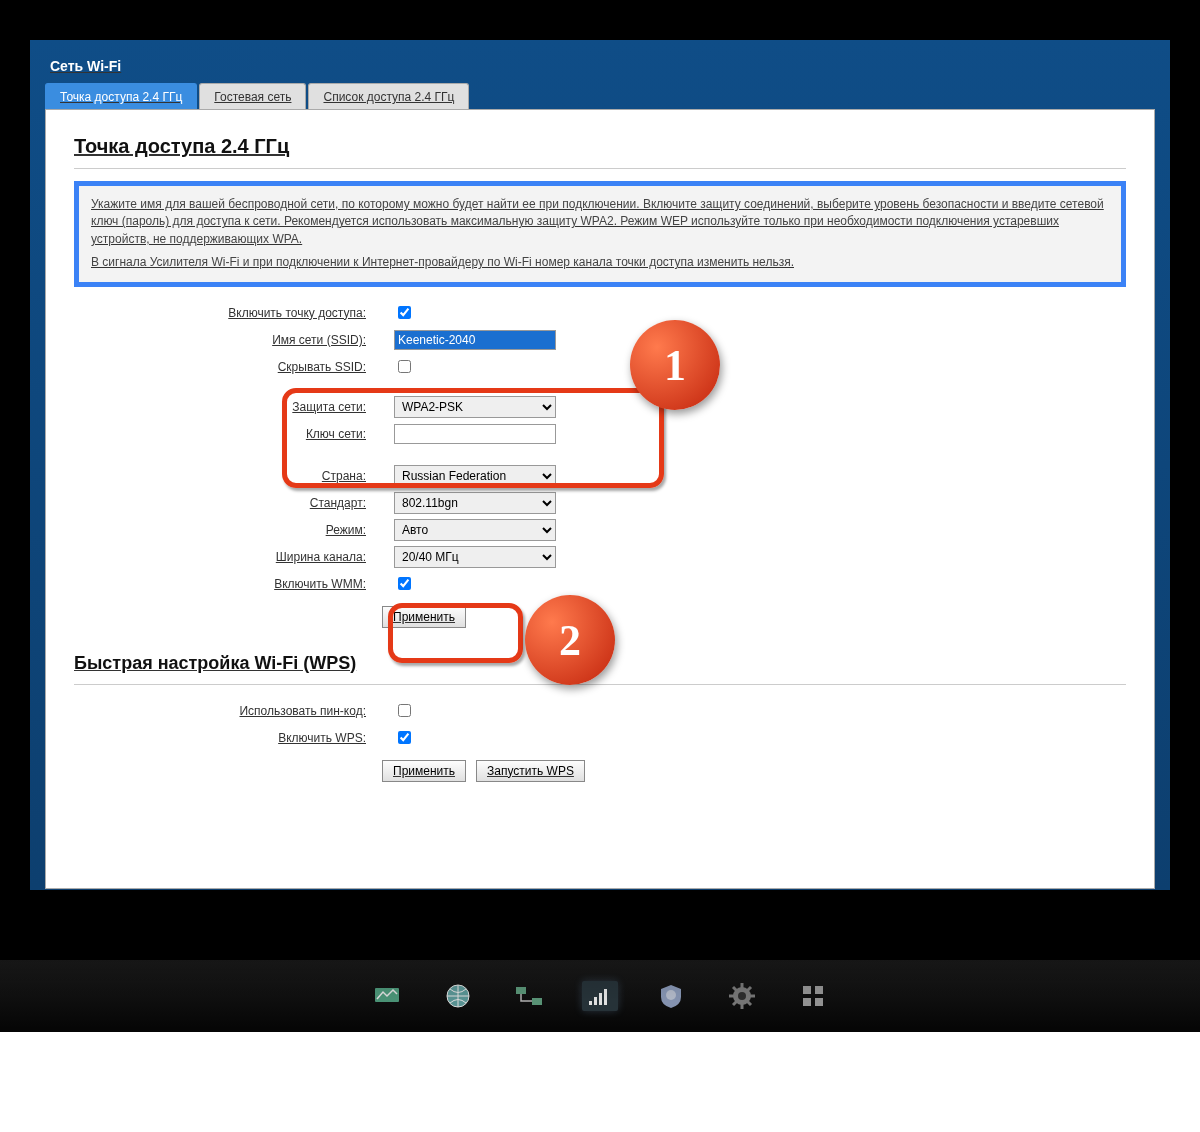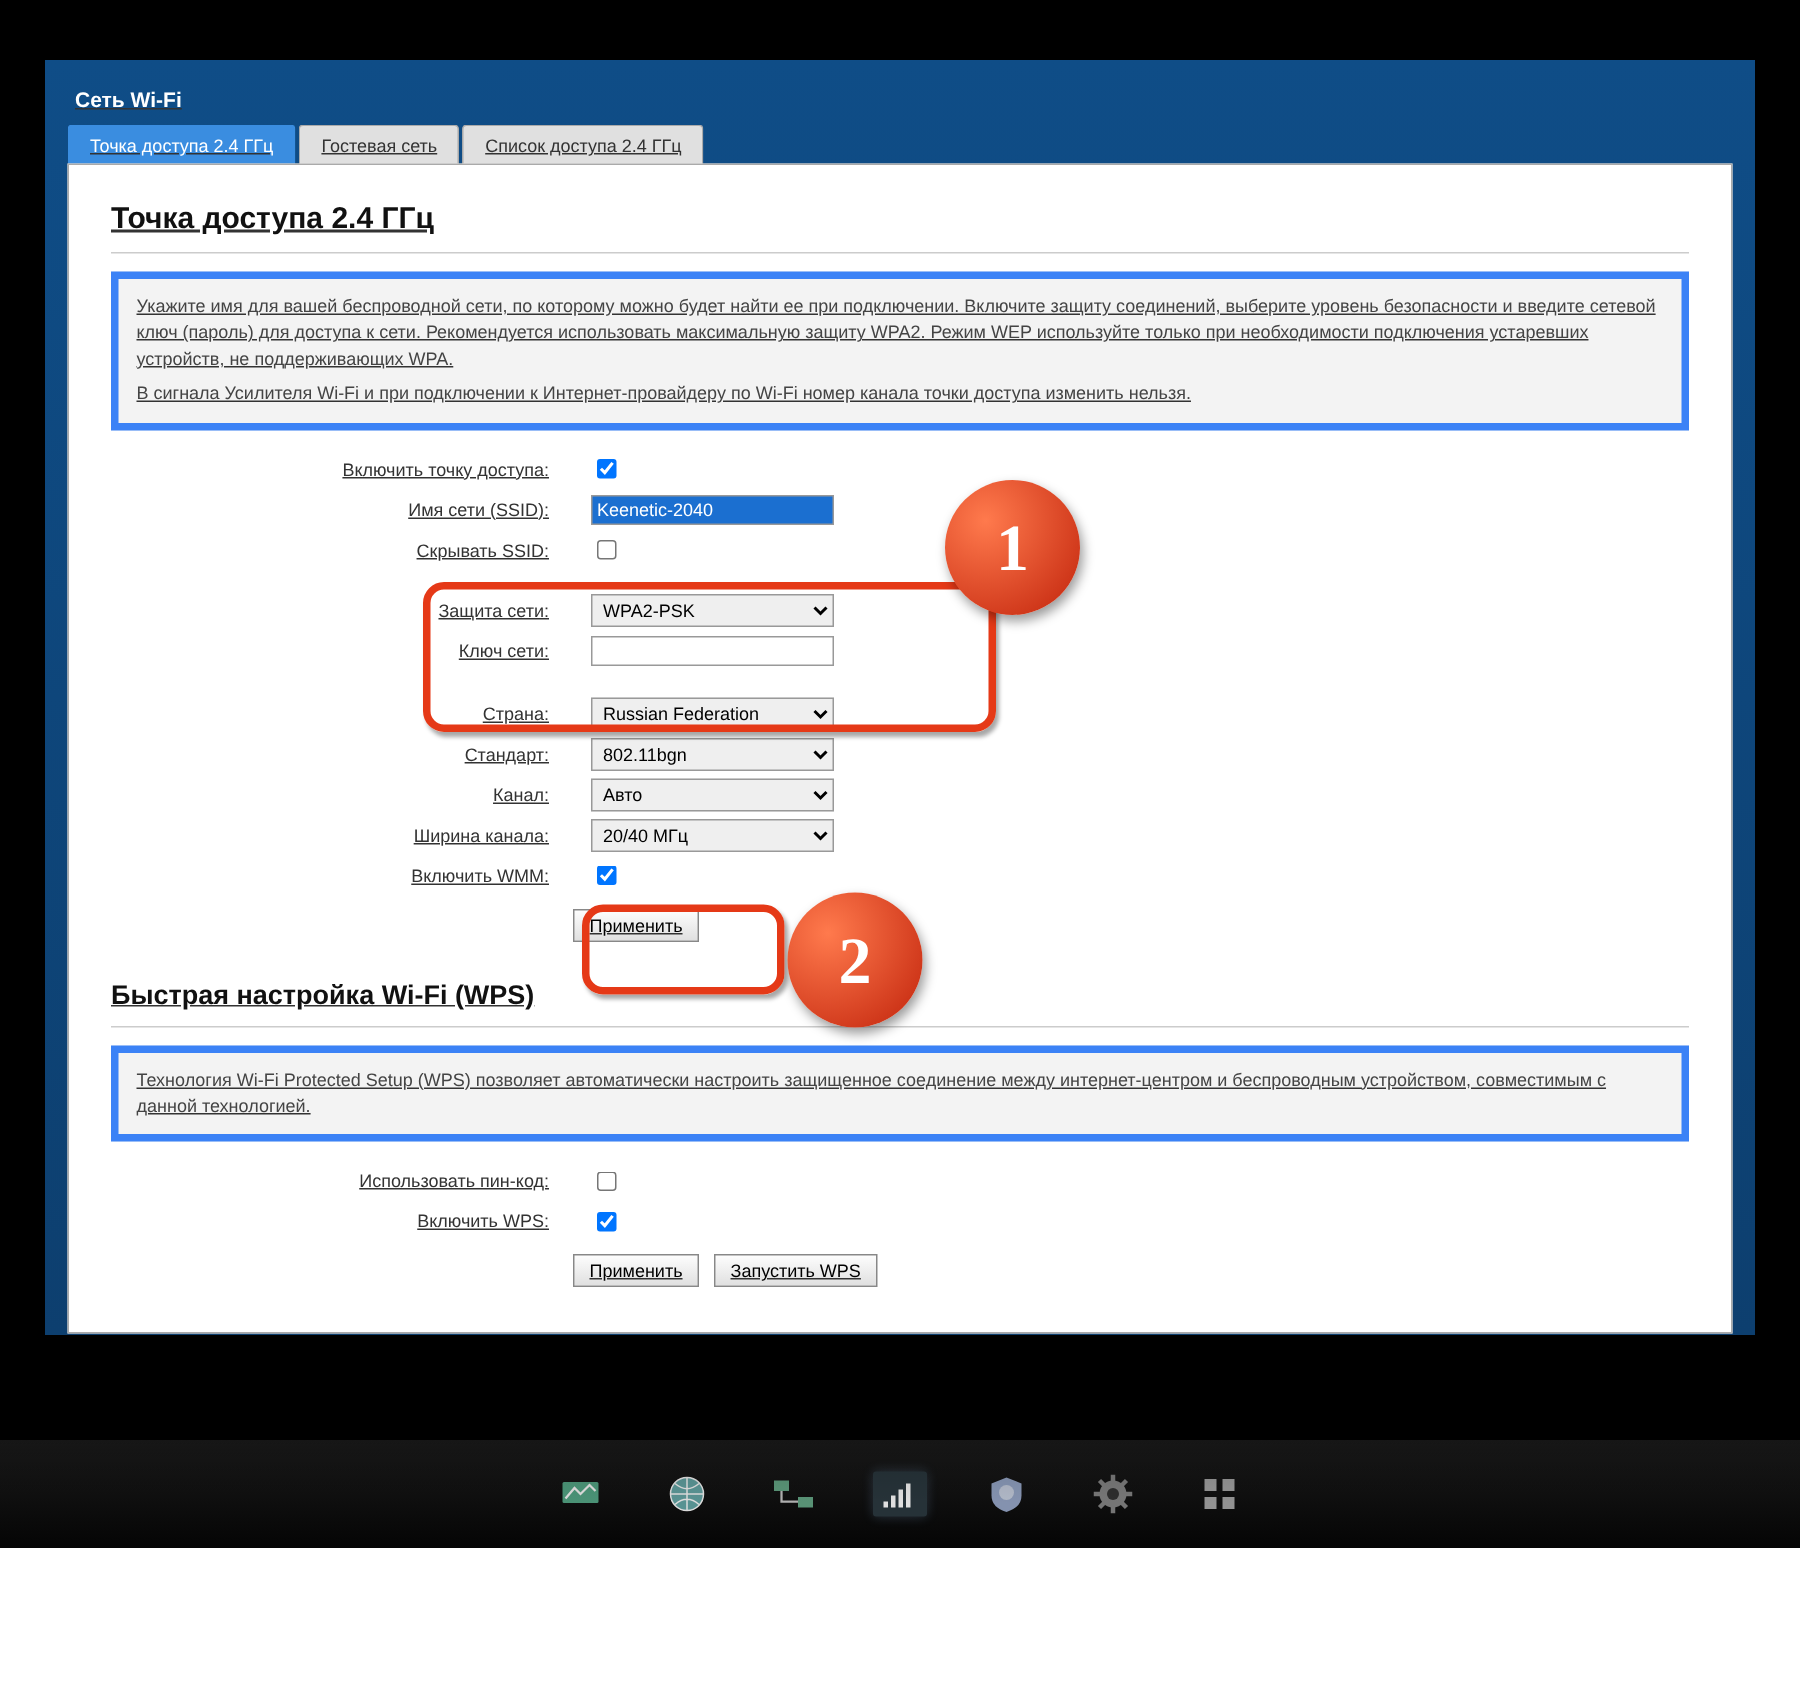--- a/index.html
+++ b/index.html
@@ -203,42 +203,39 @@
         <div class="row" style="height:12px"></div>
         <div class="row">
           <label class="lbl">Страна:</label>
           <div class="fld"><select><option>Russian Federation</option></select></div>
         </div>
         <div class="row">
           <label class="lbl">Стандарт:</label>
           <div class="fld"><select><option>802.11bgn</option></select></div>
         </div>
         <div class="row">
-          <label class="lbl">Канал:</label>
+          <label class="lbl">Режим:</label>
           <div class="fld"><select><option>Авто</option></select></div>
         </div>
         <div class="row">
           <label class="lbl">Ширина канала:</label>
           <div class="fld"><select><option>20/40 МГц</option></select></div>
         </div>
         <div class="row">
           <label class="lbl">Включить WMM:</label>
           <div class="fld"><input type="checkbox" checked="" style=""></div>
         </div>
 
         <div class="btn-row">
           <button class="btn">Применить</button>
         </div>
       </div>
 
       <h3 class="section-h">Быстрая настройка Wi-Fi (WPS)</h3>
       <hr>
-      <div class="note">
-        <p>Технология Wi-Fi Protected Setup (WPS) позволяет автоматически настроить защищенное соединение между интернет-центром и беспроводным устройством, совместимым с данной технологией.</p>
-      </div>
 
       <div class="form">
         <div class="row">
           <label class="lbl">Использовать пин-код:</label>
           <div class="fld"><input type="checkbox" style=""></div>
         </div>
         <div class="row">
           <label class="lbl">Включить WPS:</label>
           <div class="fld"><input type="checkbox" checked="" style=""></div>
         </div>

